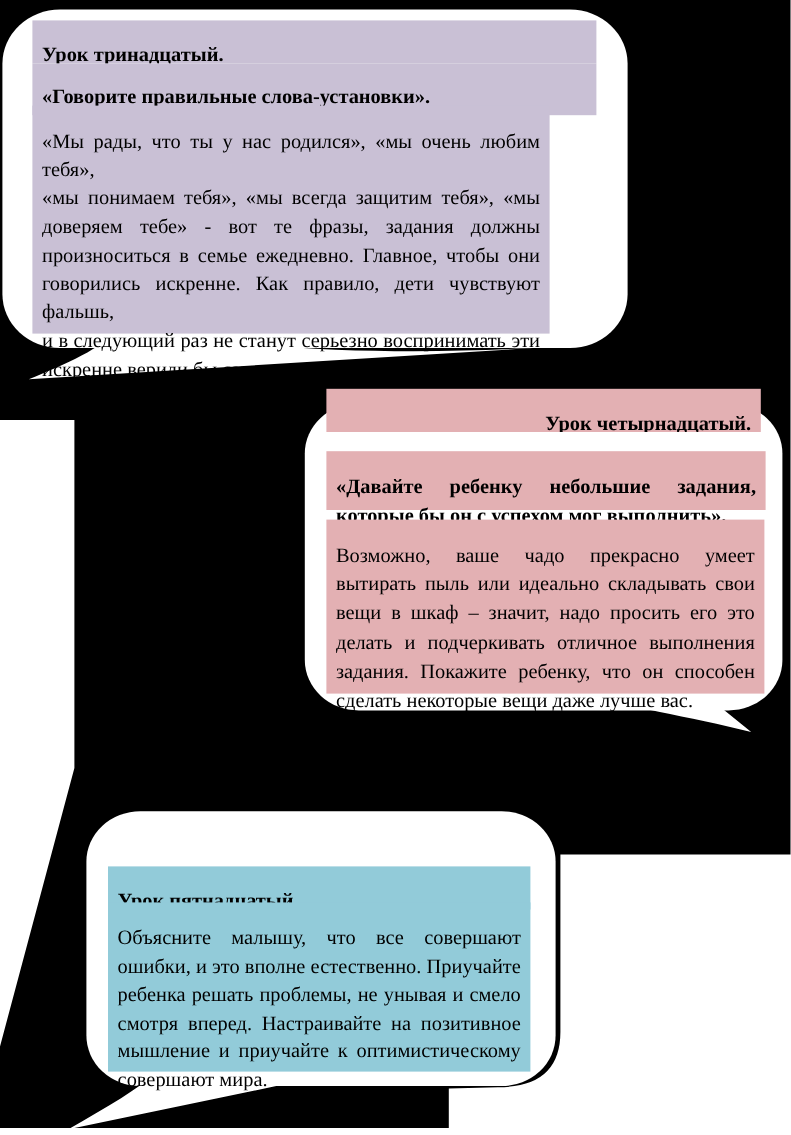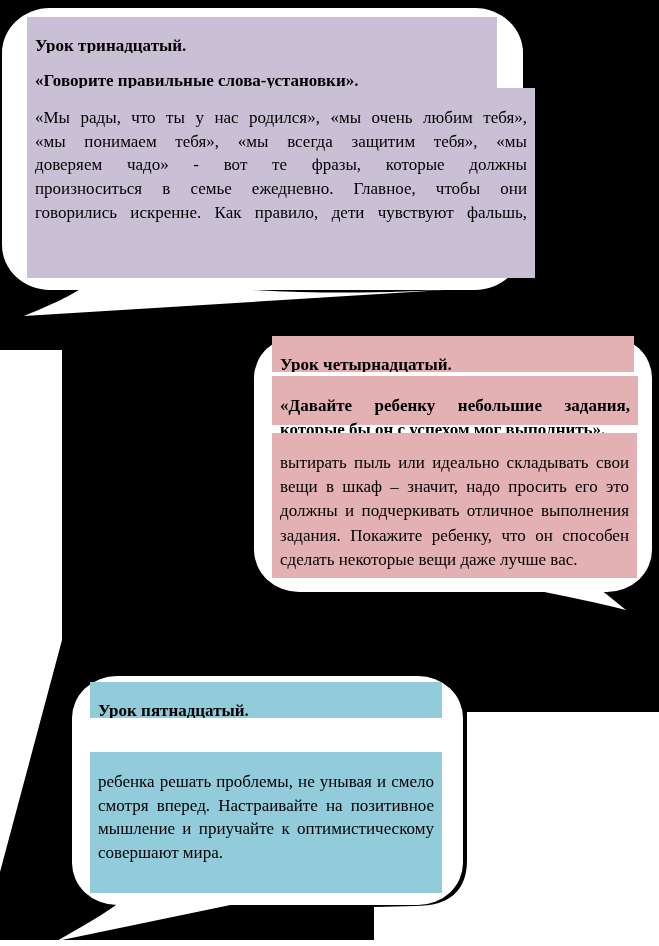--- a/index.html
+++ b/index.html
@@ -24,25 +24,25 @@
   .title-bar{font-weight:bold;line-height:21px;white-space:nowrap;overflow:hidden;}
   .sub-bar{font-weight:bold;}
   .fill-13{background:var(--lesson13-fill,#c9c0d5);}
   .fill-14{background:var(--lesson14-fill,#e3b0b3);}
   .fill-15{background:var(--lesson15-fill,#92cbd9);}
   .jline{text-align:justify;text-align-last:justify;}
   .jline.last{text-align-last:left;}
   
   #t1{left:27px;top:17px;width:470px;height:27px;}
   #s1{left:27px;top:53px;width:470px;height:43px;}
-  #b1{left:27px;top:88px;width:508px;height:190px;line-height:23.7px;}
-  #t2{left:272px;top:336px;width:362px;height:24px;}
+  #b1{left:27px;top:88px;width:431px;height:190px;line-height:23.7px;}
+  #t2{left:272px;top:324px;width:362px;height:24px;text-align:right;}
   #s2{left:272px;top:376px;width:366px;height:49px;line-height:23.5px;}
   #b2{left:272px;top:433px;width:365px;height:145px;line-height:24.2px;}
-  #t3{left:90px;top:682px;width:352px;height:24px;}
+  #t3{left:90px;top:722px;width:352px;height:24px;}
   #s3{left:90px;top:718px;width:352px;height:24px;}
   #b3{left:90px;top:752px;width:352px;height:141px;line-height:23.5px;}
 </style>
 </head>
 <body>
 
 <div id="page">
 
   <svg id="bg-svg" viewBox="0 0 659 946" xmlns="http://www.w3.org/2000/svg" aria-hidden="true">
 
@@ -64,39 +64,44 @@
     </g>
   </svg>
 
   <div id="t1" class="bar title-bar fill-13">Урок тринадцатый.</div>
   <div id="s1" class="bar sub-bar fill-13">
       <div class="jline last">«Говорите правильные слова-установки».</div>
     </div>
   <div id="b1" class="bar body-bar fill-13">
       <div class="jline">«Мы рады, что ты у нас родился», «мы очень любим тебя»,</div>
       <div class="jline">«мы понимаем тебя», «мы всегда защитим тебя», «мы</div>
-      <div class="jline">доверяем чадо» - вот те фразы, которые должны</div>
+      <div class="jline">доверяем тебе» - вот те фразы, задания должны</div>
       <div class="jline">произноситься в семье ежедневно. Главное, чтобы они</div>
       <div class="jline">говорились искренне. Как правило, дети чувствуют фальшь,</div>
+      <div class="jline">и в следующий раз не станут серьезно воспринимать эти</div>
+      <div class="jline last">искренне верили бы сами.</div>
     </div>
 
   <div id="t2" class="bar title-bar fill-14">Урок четырнадцатый.</div>
   <div id="s2" class="bar sub-bar fill-14">
       <div class="jline">«Давайте ребенку небольшие задания,</div>
       <div class="jline last">которые бы он с успехом мог выполнить».</div>
     </div>
   <div id="b2" class="bar body-bar fill-14">
+      <div class="jline">Возможно, ваше чадо прекрасно умеет</div>
       <div class="jline">вытирать пыль или идеально складывать свои</div>
       <div class="jline">вещи в шкаф – значит, надо просить его это</div>
-      <div class="jline">должны и подчеркивать отличное выполнения</div>
+      <div class="jline">делать и подчеркивать отличное выполнения</div>
       <div class="jline">задания. Покажите ребенку, что он способен</div>
       <div class="jline last">сделать некоторые вещи даже лучше вас.</div>
     </div>
 
   <div id="t3" class="bar title-bar fill-15">Урок пятнадцатый.</div>
   <div id="b3" class="bar body-bar fill-15">
+      <div class="jline">Объясните малышу, что все совершают</div>
+      <div class="jline">ошибки, и это вполне естественно. Приучайте</div>
       <div class="jline">ребенка решать проблемы, не унывая и смело</div>
       <div class="jline">смотря вперед. Настраивайте на позитивное</div>
       <div class="jline">мышление и приучайте к оптимистическому</div>
       <div class="jline last">совершают мира.</div>
     </div>
 
 </div>
 
 </body></html>

